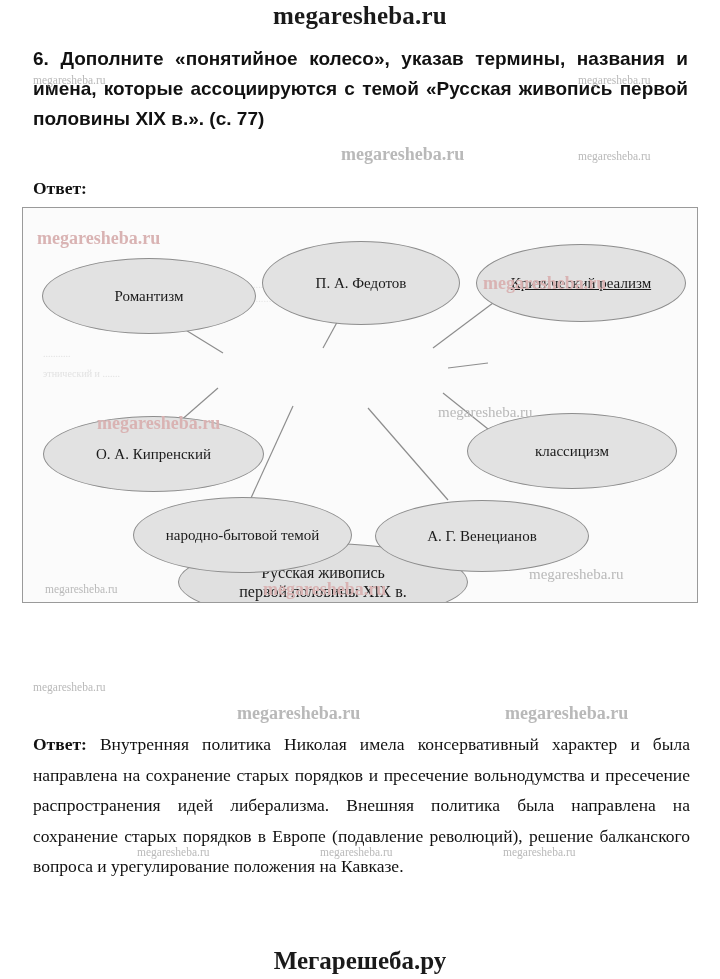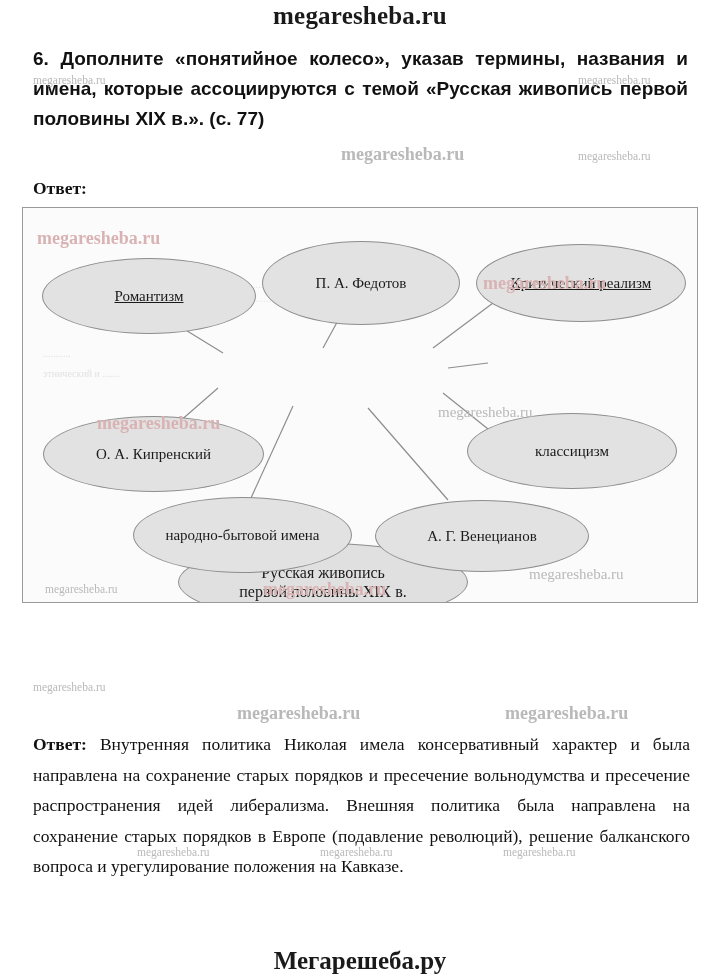--- a/index.html
+++ b/index.html
@@ -177,35 +177,35 @@
     </div>
 
     <div class="node" style="left:239px; top:33px; width:198px; height:84px;">
       <span>П. А. Федотов</span>
     </div>
 
     <div class="node" style="left:453px; top:36px; width:210px; height:78px;text-decoration:underline;">
       <span>Критический реализм</span>
     </div>
 
-    <div class="node" style="left:19px; top:50px; width:214px; height:76px;text-decoration:underline;">
+    <div class="node" style="left:19px; top:50px; width:214px; height:76px;">
       <span>Романтизм</span>
     </div>
 
 
     <div class="node" style="left:20px; top:208px; width:221px; height:76px;text-align:right;">
       <span>О. А. Кипренский</span>
     </div>
 
     <div class="node" style="left:444px; top:205px; width:210px; height:76px;">
       <span>классицизм</span>
     </div>
 
     <div class="node" style="left:110px; top:289px; width:219px; height:76px;">
-      <span>народно-бытовой имена</span>
+      <span>народно-бытовой темой</span>
     </div>
 
     <div class="node" style="left:352px; top:292px; width:214px; height:72px;text-align:right;">
       <span>А. Г. Венецианов</span>
     </div>
 
     <div class="wm red big" style="left:14px; top:20px;">megaresheba.ru</div>
     <div class="wm red big" style="left:460px; top:65px;">megaresheba.ru</div>
     <div class="wm red big" style="left:74px; top:205px;">megaresheba.ru</div>
     <div class="wm mid" style="left:415px; top:196px;">megaresheba.ru</div>

